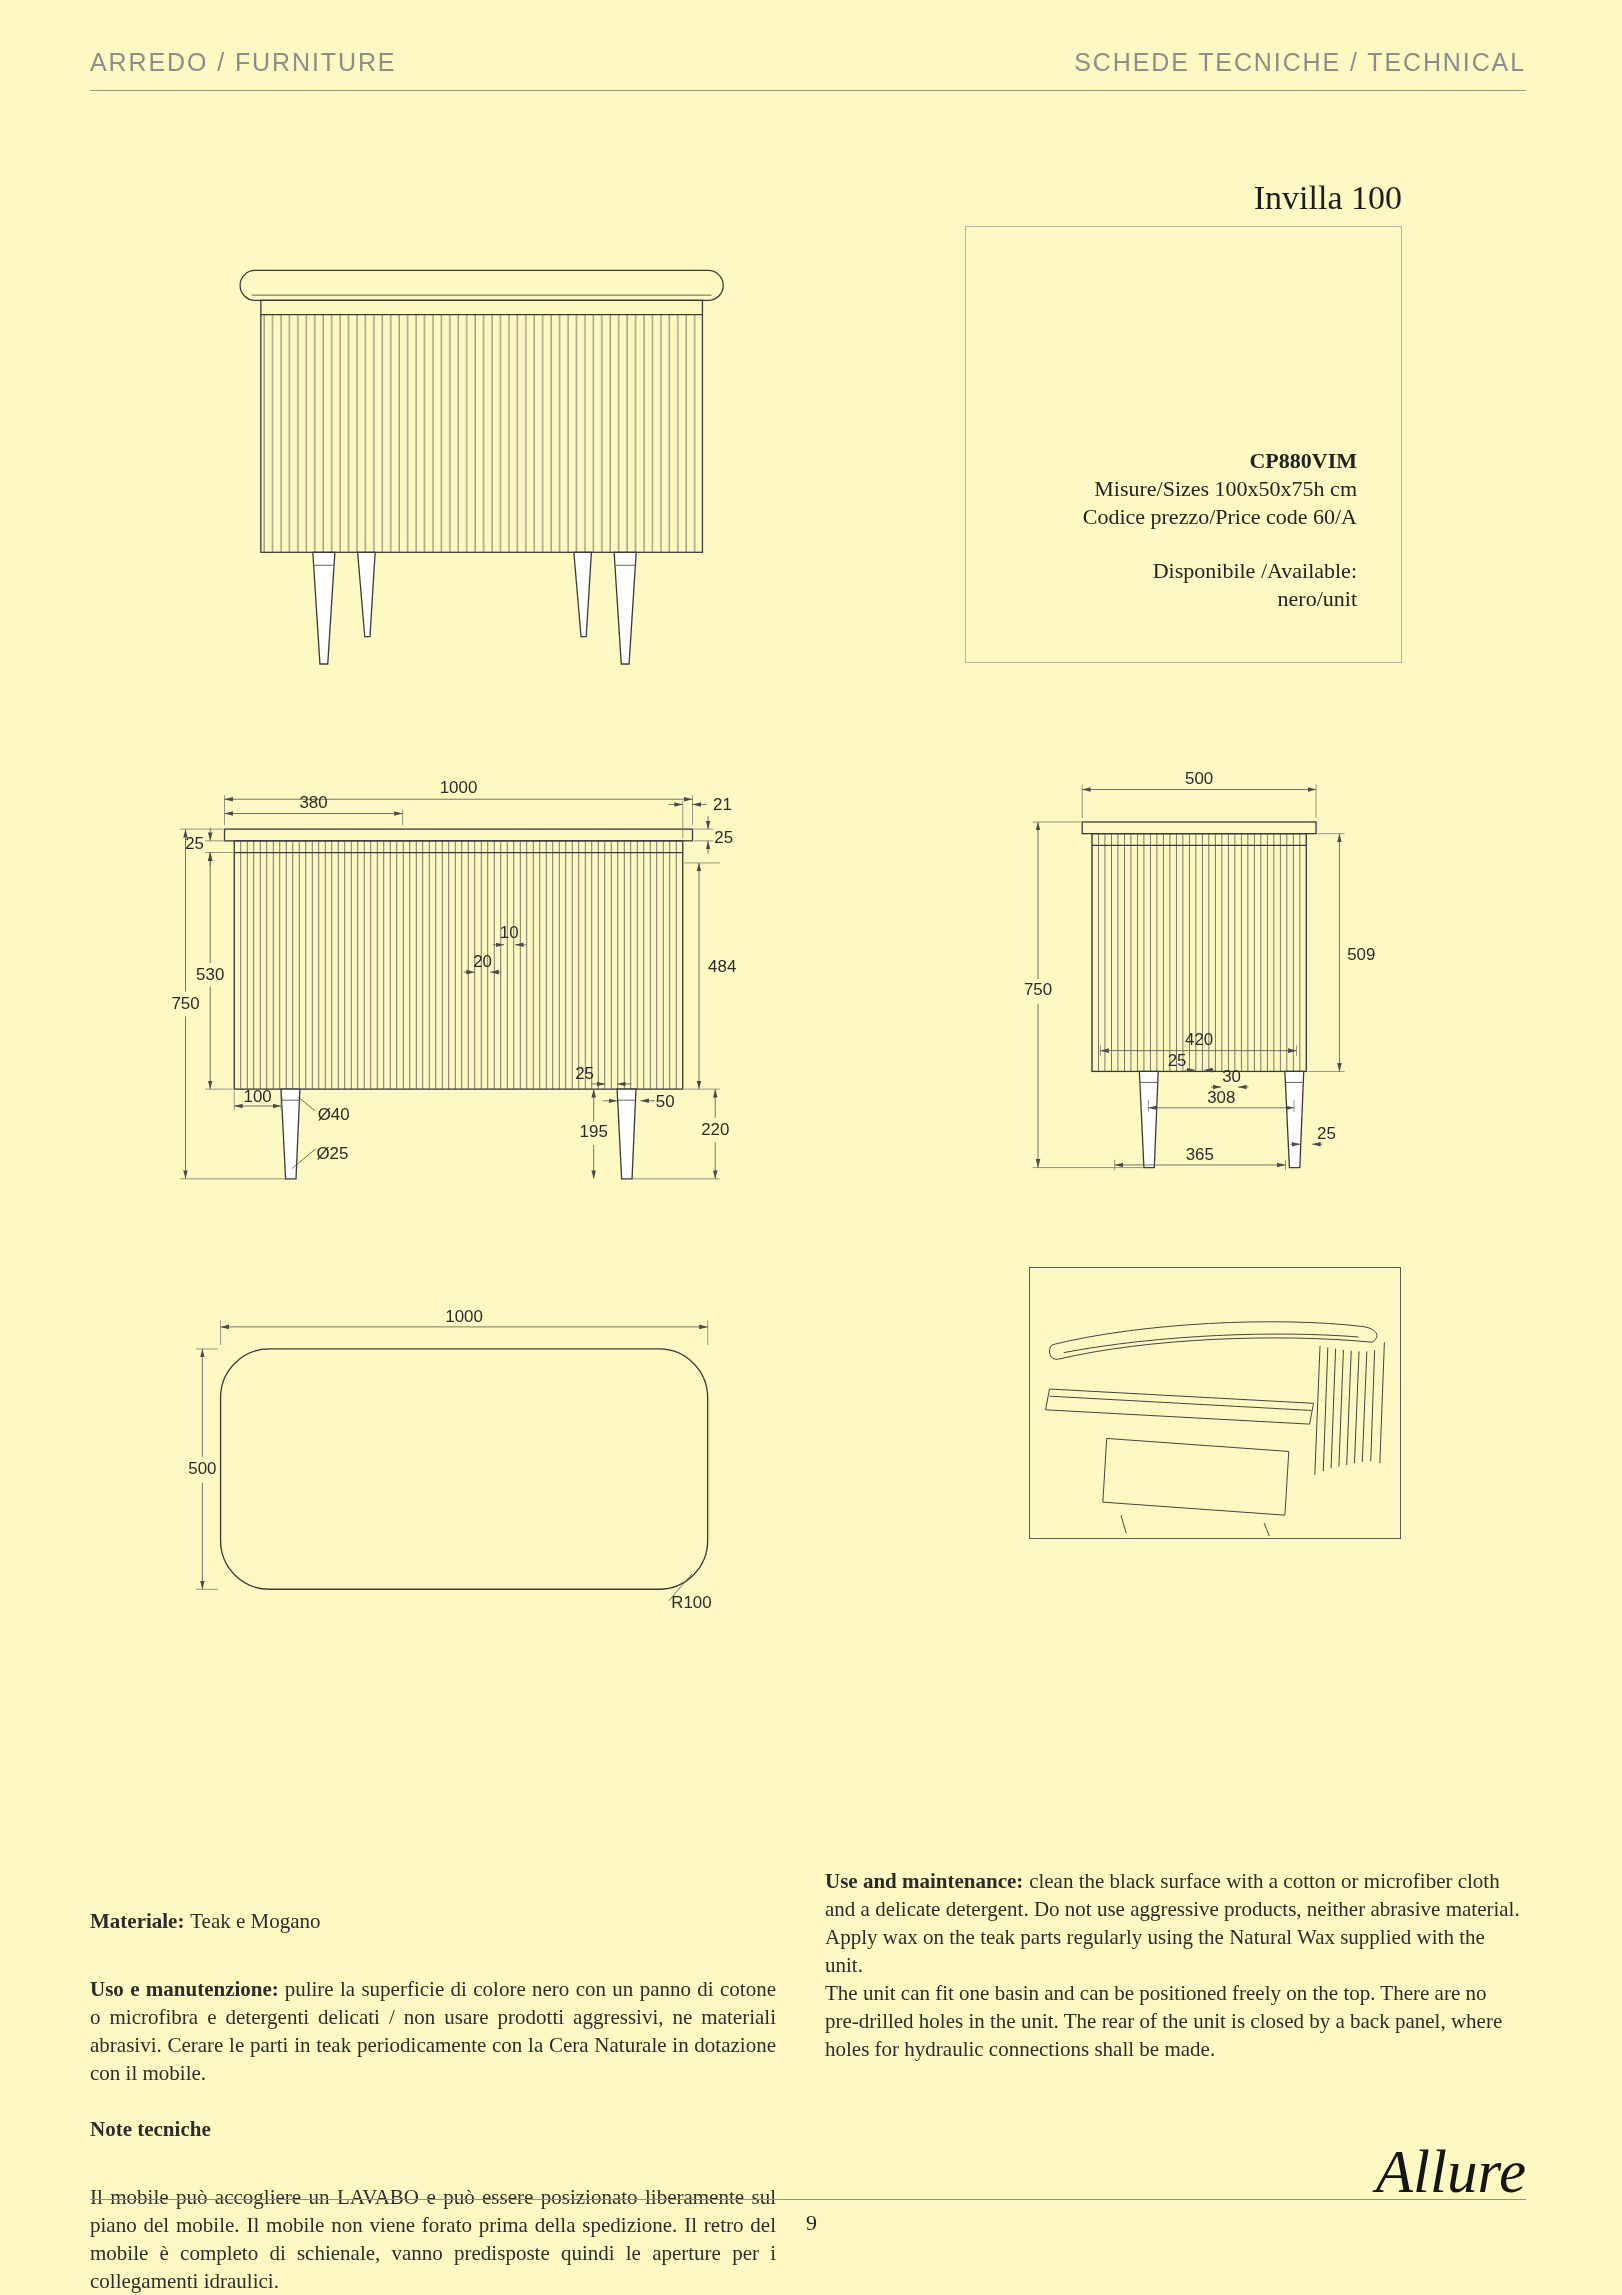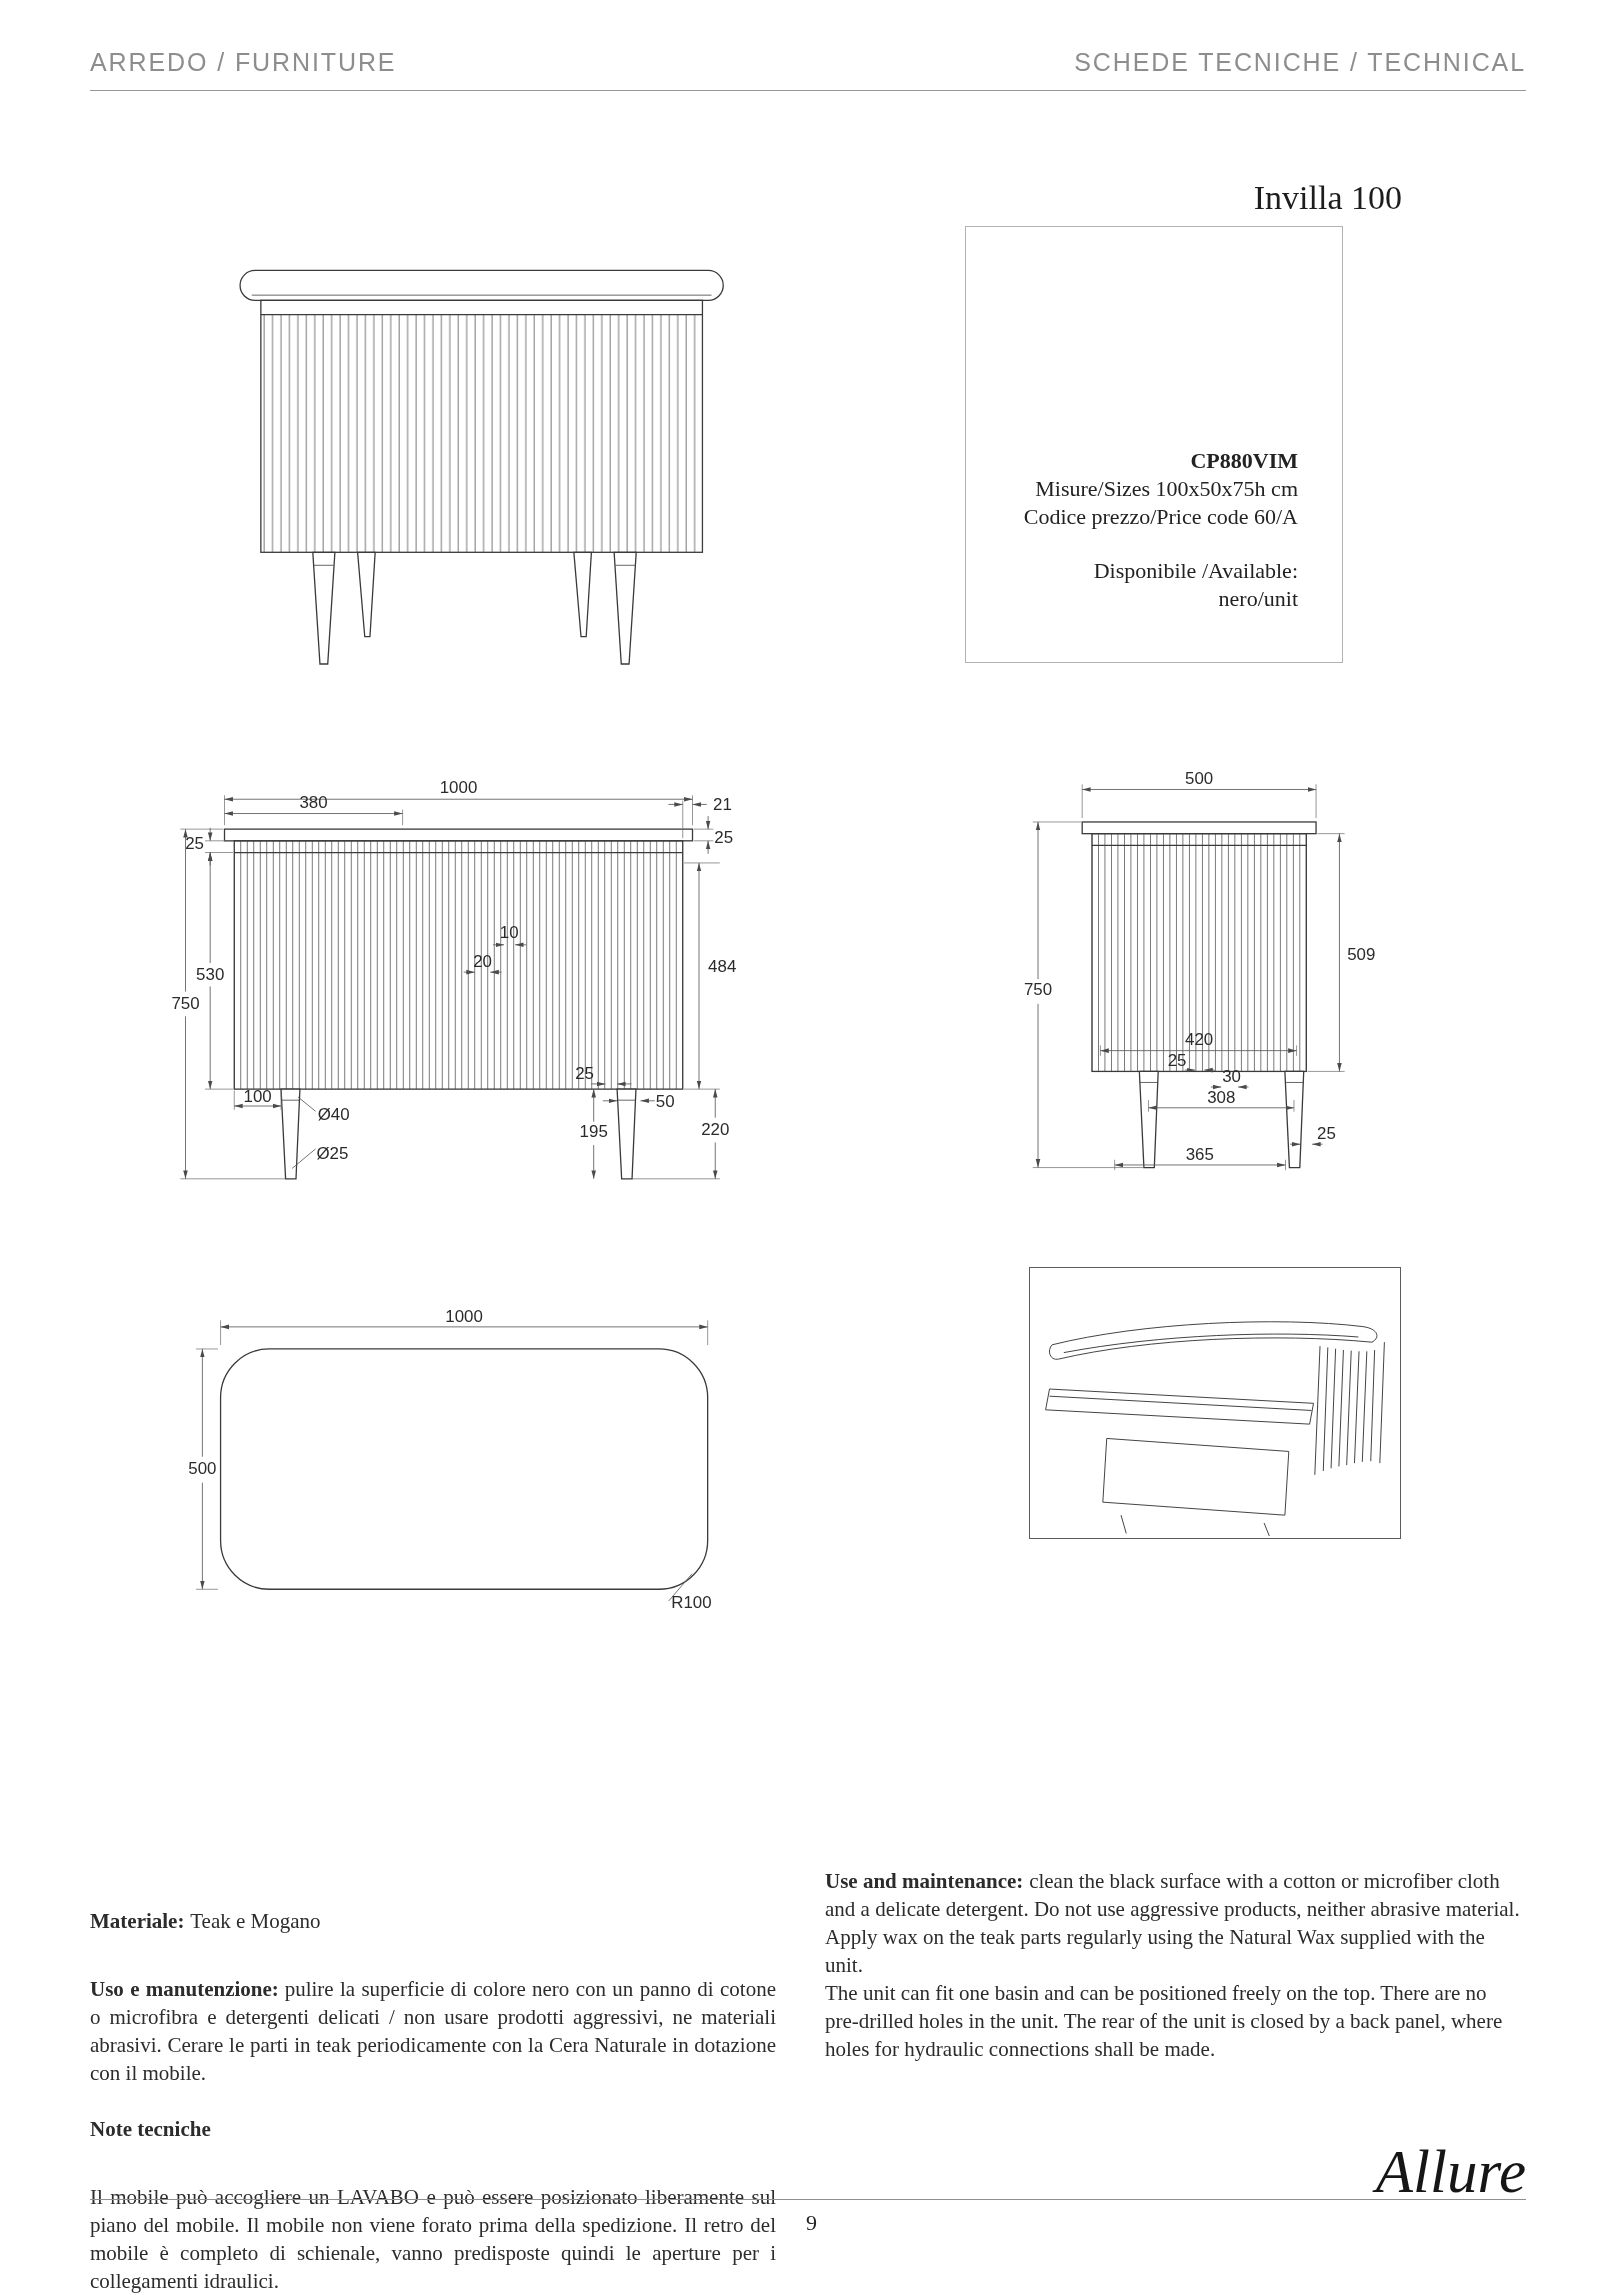--- a/index.html
+++ b/index.html
@@ -1,29 +1,29 @@
 <!DOCTYPE html>
 <html style="font-size:10.4px"><head>
 <meta charset="utf-8">
 <style>
   html,body{margin:0;padding:0;background:#ddd;}
-  .page{position:relative;width:1623px;height:2295px;background:#ffffff;margin:0 auto;
+  .page{position:relative;width:1623px;height:2295px;background:#fef9c3;margin:0 auto;
         font-family:"Liberation Serif",serif;color:#2e2e2e;overflow:hidden;}
 
   
   .header{position:absolute;left:90px;right:97px;top:48px;display:flex;
           justify-content:space-between;align-items:flex-end;padding-bottom:13px;
           border-bottom:1.3px solid #989898;
           font-family:"Liberation Sans",sans-serif;font-size:25px;font-weight:400;
           letter-spacing:1.9px;color:#8d8d8d;}
 
   
   .product-title{position:absolute;left:965px;top:179px;width:437px;text-align:right;
                  font-size:34px;color:#1d1d1d;}
-  .info-box{position:absolute;left:965px;top:226px;width:378px;height:437px;
+  .info-box{position:absolute;left:965px;top:226px;width:437px;height:437px;
             border:1.3px solid #b3b3b3;box-sizing:border-box;padding-left:8px;}
   .info-text{position:absolute;right:44px;top:220px;text-align:right;font-size:22px;
              line-height:28px;color:#222;}
   .info-code{font-weight:bold;}
   .info-spacer{height:26px;}
 
   
   svg.drawing{position:absolute;}
   .main{stroke:#3a3a3a;stroke-width:2;fill:none;}
   .mainw{stroke:#3a3a3a;stroke-width:2;fill:#ffffff;}

